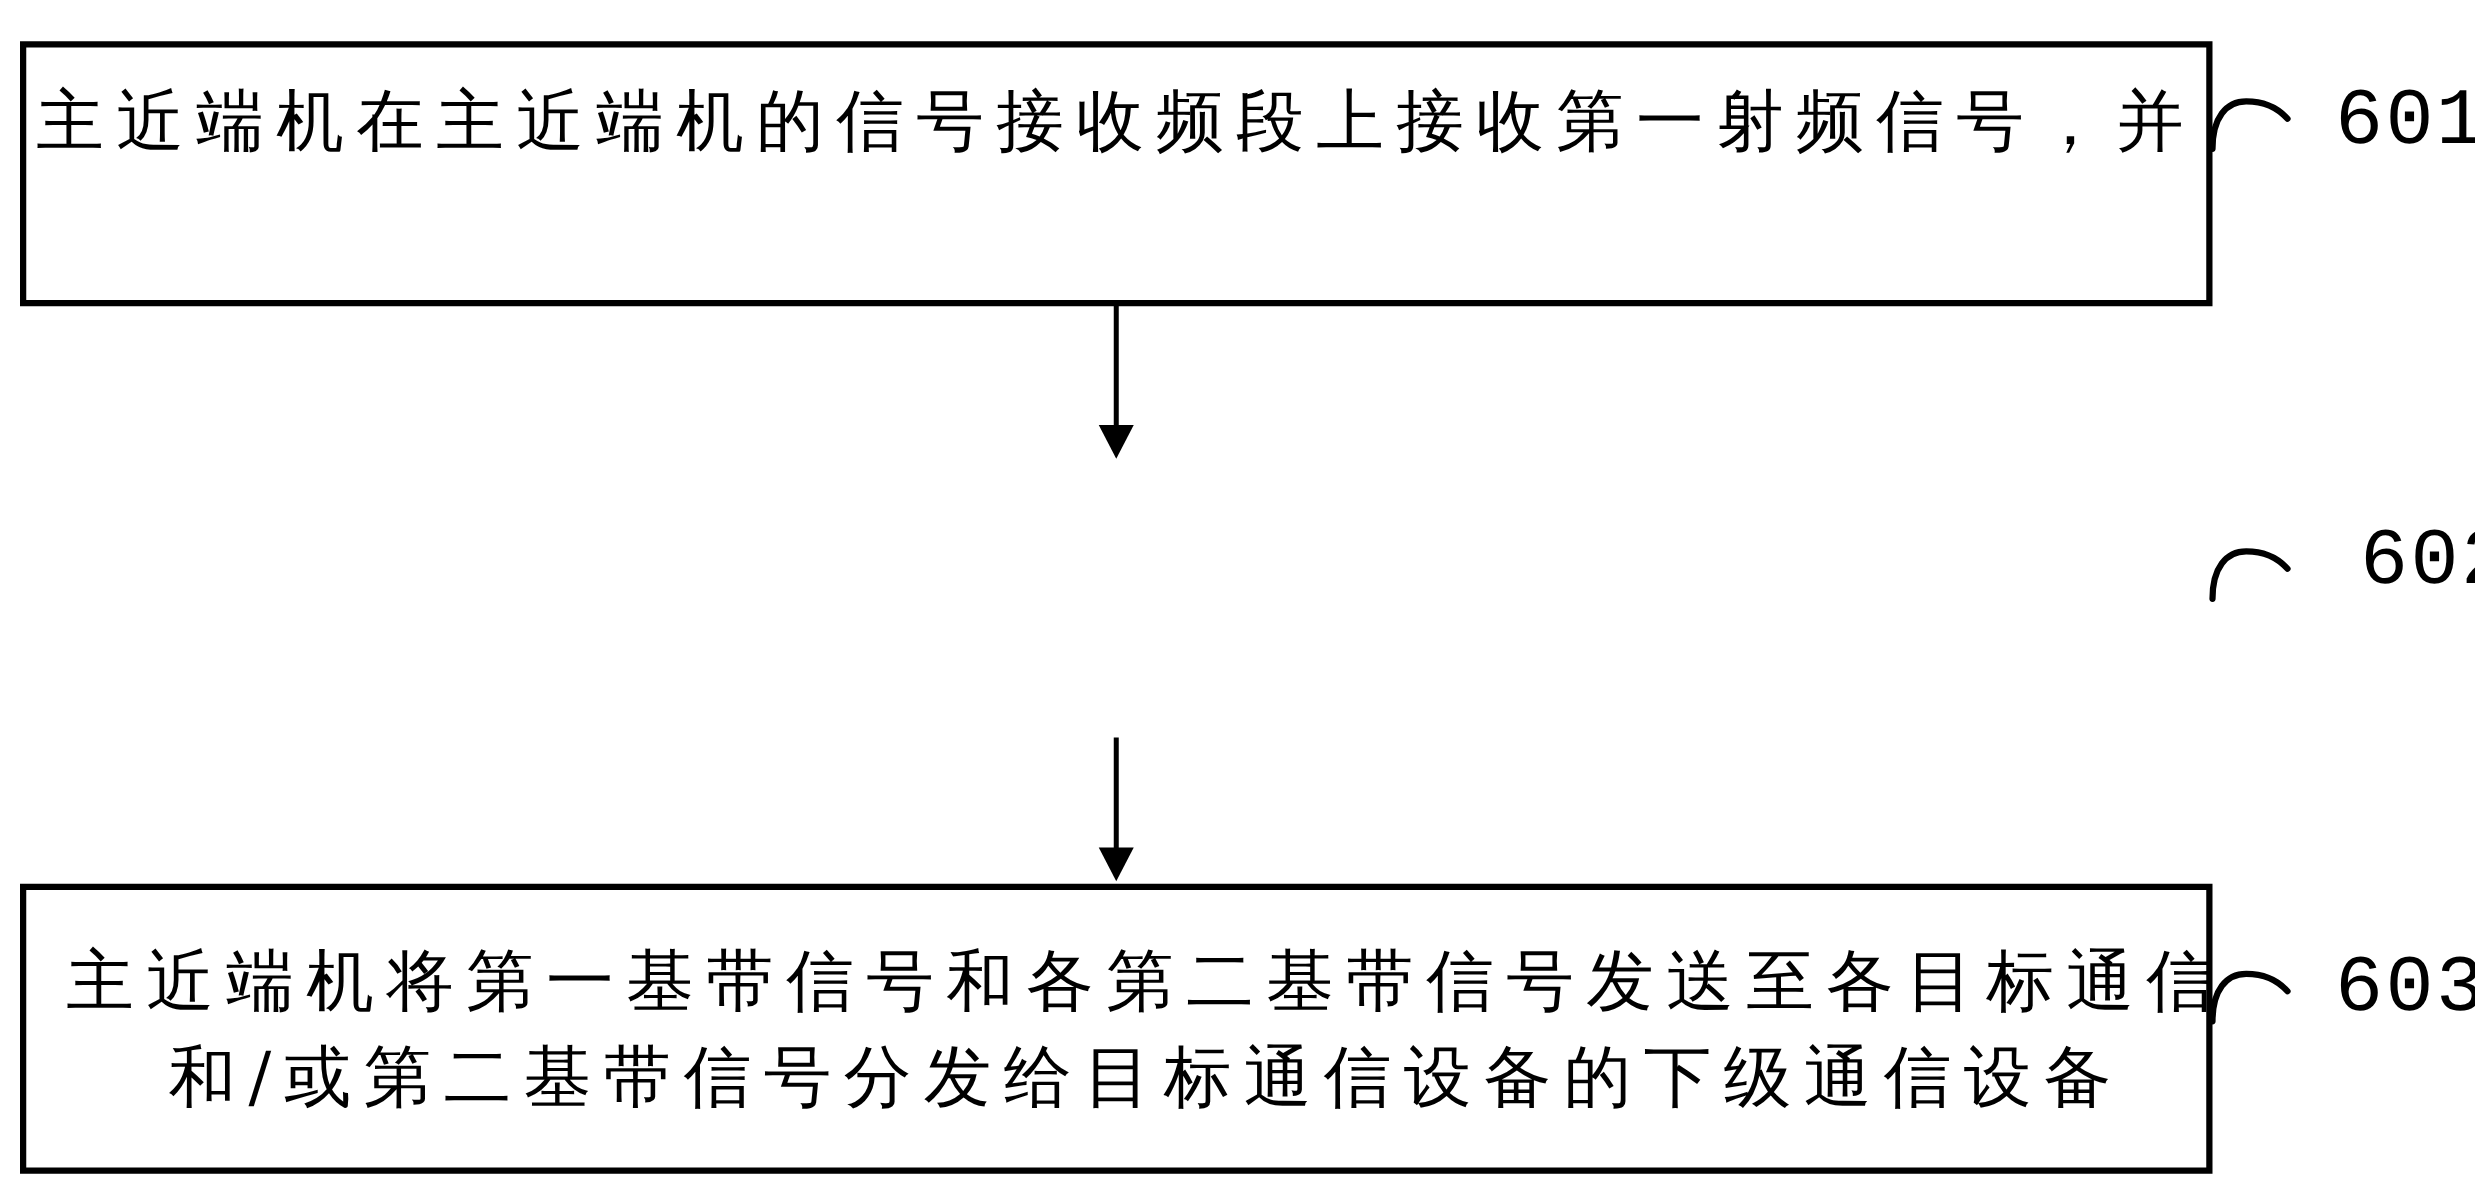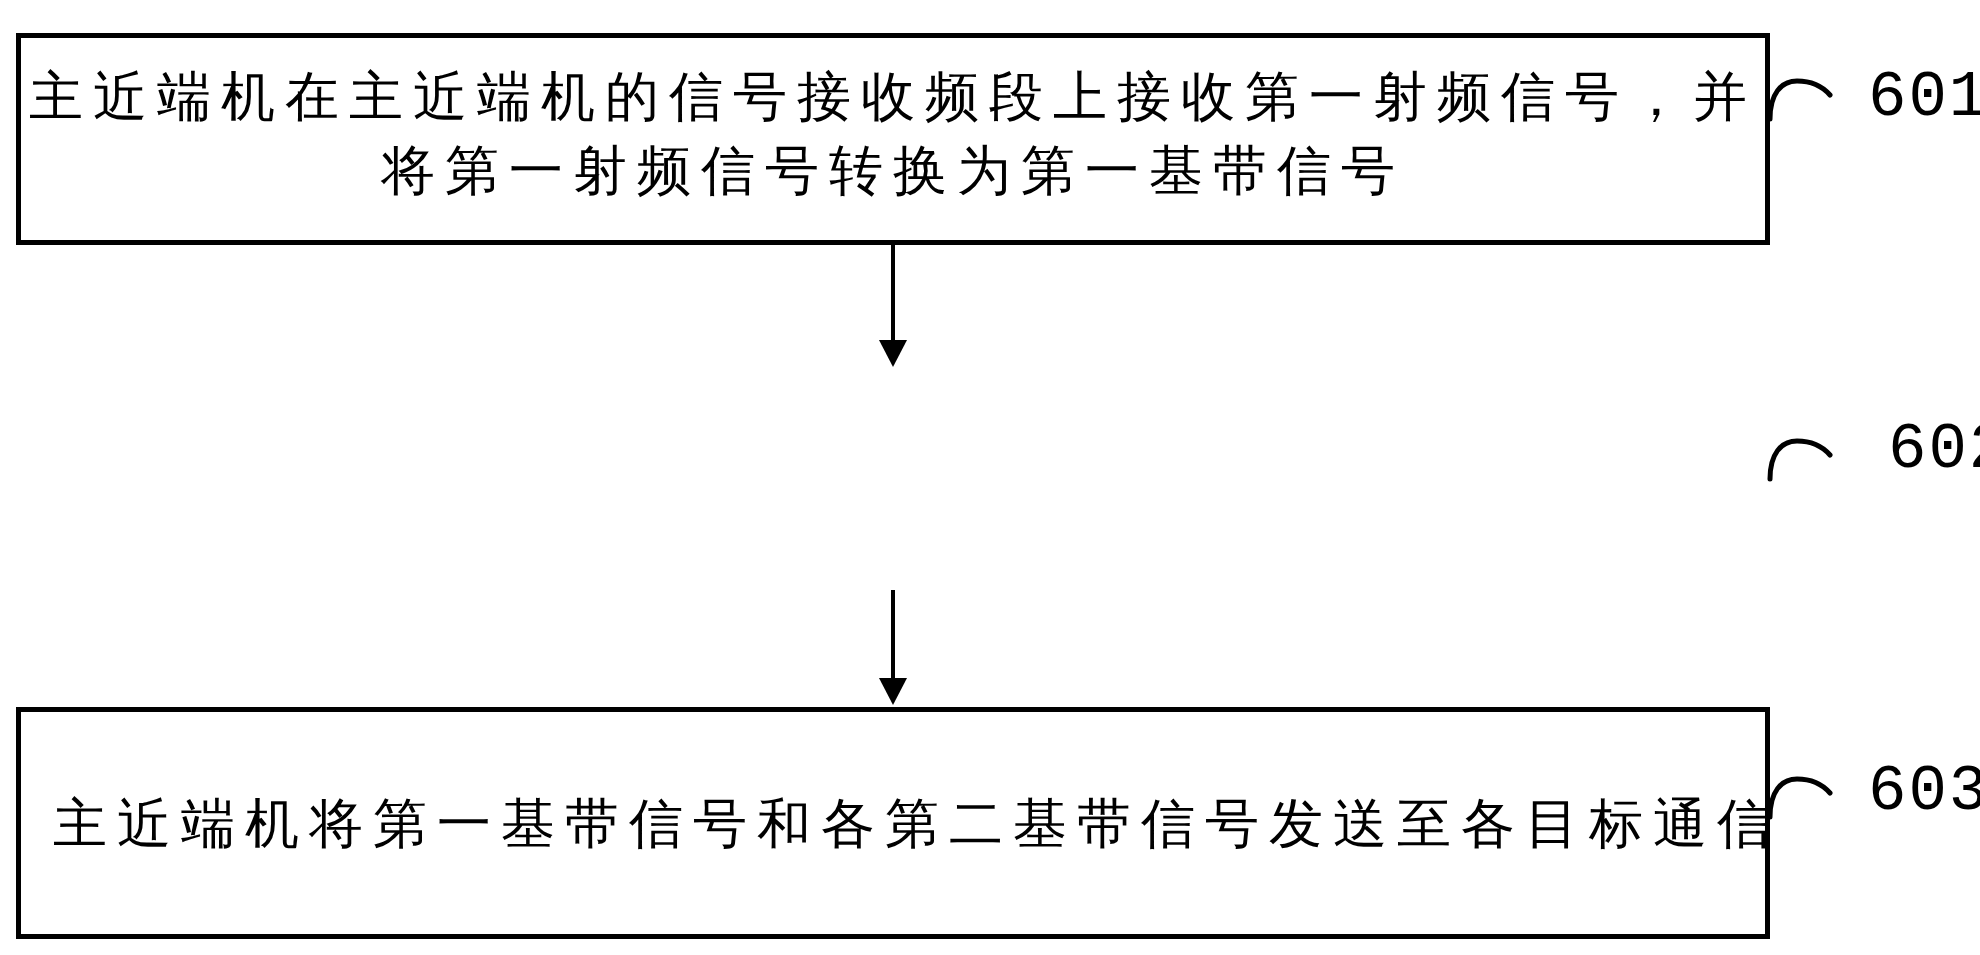--- a/index.html
+++ b/index.html
@@ -102,36 +102,36 @@
   #ref-602 { top: 418px; margin-left: 20px; }
   #ref-603 { top: 760px; }
 </style>
 </head>
 <body>
 
 <div class="canvas">
 
   <div class="step-box" id="box-601">
     <div class="step-line">主近端机在主近端机的信号接收频段上接收第一射频信号，并</div>
-    <div class="step-line">将第一射频信号转换为第一基带信号</div>
   </div>
 
   <div class="arrow" id="arrow-1">
     <div class="arrow-shaft"></div>
     <div class="arrow-head"></div>
   </div>
 
 
   <div class="arrow" id="arrow-2">
     <div class="arrow-shaft"></div>
     <div class="arrow-head"></div>
   </div>
 
   <div class="step-box" id="box-603">
     <div class="step-line">主近端机将第一基带信号和各第二基带信号发送至各目标通信</div>
+    <div class="step-line">和/或第二基带信号分发给目标通信设备的下级通信设备</div>
   </div>
 
   <svg class="hook" id="hook-601" viewBox="0 0 66 46">
     <path d="M 3 43 C 3 18 14 5 30 5 C 45 5 56 11 63 19" fill="none" stroke="#000000" stroke-width="5" stroke-linecap="round"></path>
   </svg>
   <svg class="hook" id="hook-602" viewBox="0 0 66 46">
     <path d="M 3 43 C 3 18 14 5 30 5 C 45 5 56 11 63 19" fill="none" stroke="#000000" stroke-width="5" stroke-linecap="round"></path>
   </svg>
   <svg class="hook" id="hook-603" viewBox="0 0 66 46">
     <path d="M 3 43 C 3 18 14 5 30 5 C 45 5 56 11 63 19" fill="none" stroke="#000000" stroke-width="5" stroke-linecap="round"></path>

